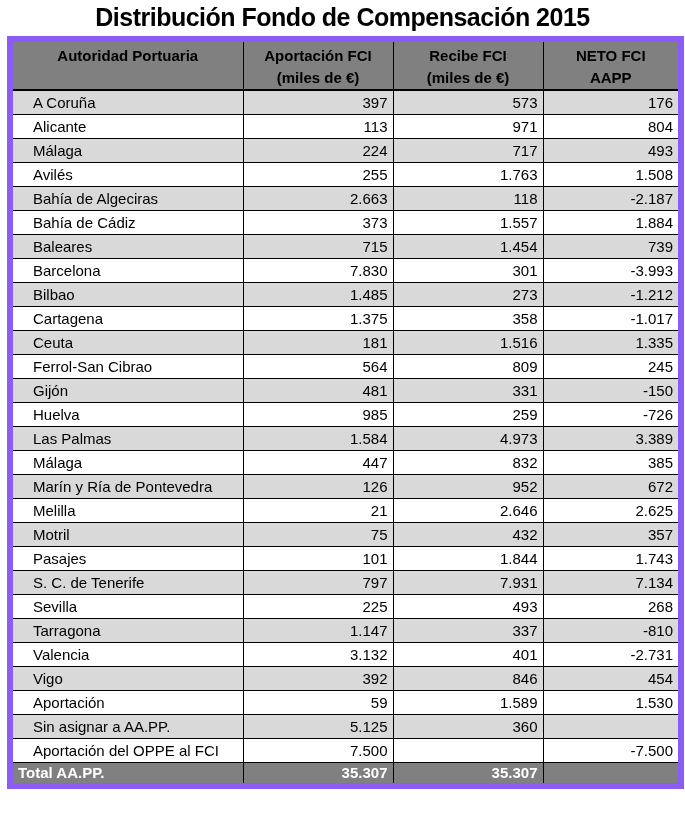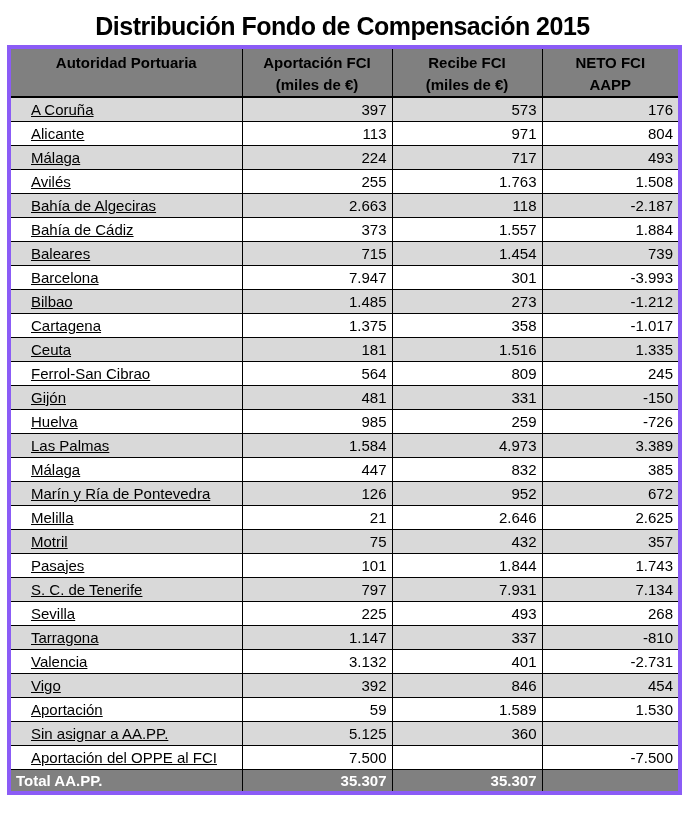--- a/index.html
+++ b/index.html
@@ -11,30 +11,30 @@
   .page {
     width: 685px;
     height: 837px;
     background: #ffffff;
   }
   .title {
     text-align: center;
     font-size: 25px;
     font-weight: bold;
     color: #000000;
-    padding-top: 12px;
+    padding-top: 3px;
     padding-bottom: 4px;
     letter-spacing: -0.5px;
   }
   table.fci {
     border-collapse: collapse;
     table-layout: fixed;
     width: 671px;
     margin-left: 7px;
-    border: 4px solid #8b5cf6;
+    border: 6px solid #8b5cf6;
   }
   col.c1 { width: 233px; }
   col.c2 { width: 150px; }
   col.c3 { width: 150px; }
   col.c4 { width: 138px; }
   thead th {
     background: #808080;
     color: #000000;
     font-weight: bold;
     font-size: 15px;
@@ -49,21 +49,21 @@
   thead th .hline { display: block; }
   tbody td, tr.total-row td {
     border: 1px solid #000000;
     height: 24px;
     font-size: 15px;
     padding: 0 5px;
     color: #000000;
     white-space: nowrap;
     overflow: hidden;
   }
-  tbody td.name { text-align: left; padding-left: 20px; text-decoration: underline; }
+  tbody td.name { text-align: left; padding-left: 20px; }
   tbody td.num  { text-align: right; padding-right: 5px; }
   tbody tr:nth-child(odd) td { background: #d9d9d9; }
   tbody tr:nth-child(even) td { background: #ffffff; }
   
   tbody tr:nth-child(30) td { border-top: 3px solid #000000; }
   tr.total-row td {
     background: #808080;
     color: #ffffff;
     font-weight: bold;
   }
@@ -141,21 +141,21 @@
           <td class="num">1.884</td>
         </tr>
         <tr>
           <td class="name">Baleares</td>
           <td class="num">715</td>
           <td class="num">1.454</td>
           <td class="num">739</td>
         </tr>
         <tr>
           <td class="name">Barcelona</td>
-          <td class="num">7.947</td>
+          <td class="num">7.830</td>
           <td class="num">301</td>
           <td class="num">-3.993</td>
         </tr>
         <tr>
           <td class="name">Bilbao</td>
           <td class="num">1.485</td>
           <td class="num">273</td>
           <td class="num">-1.212</td>
         </tr>
         <tr>

